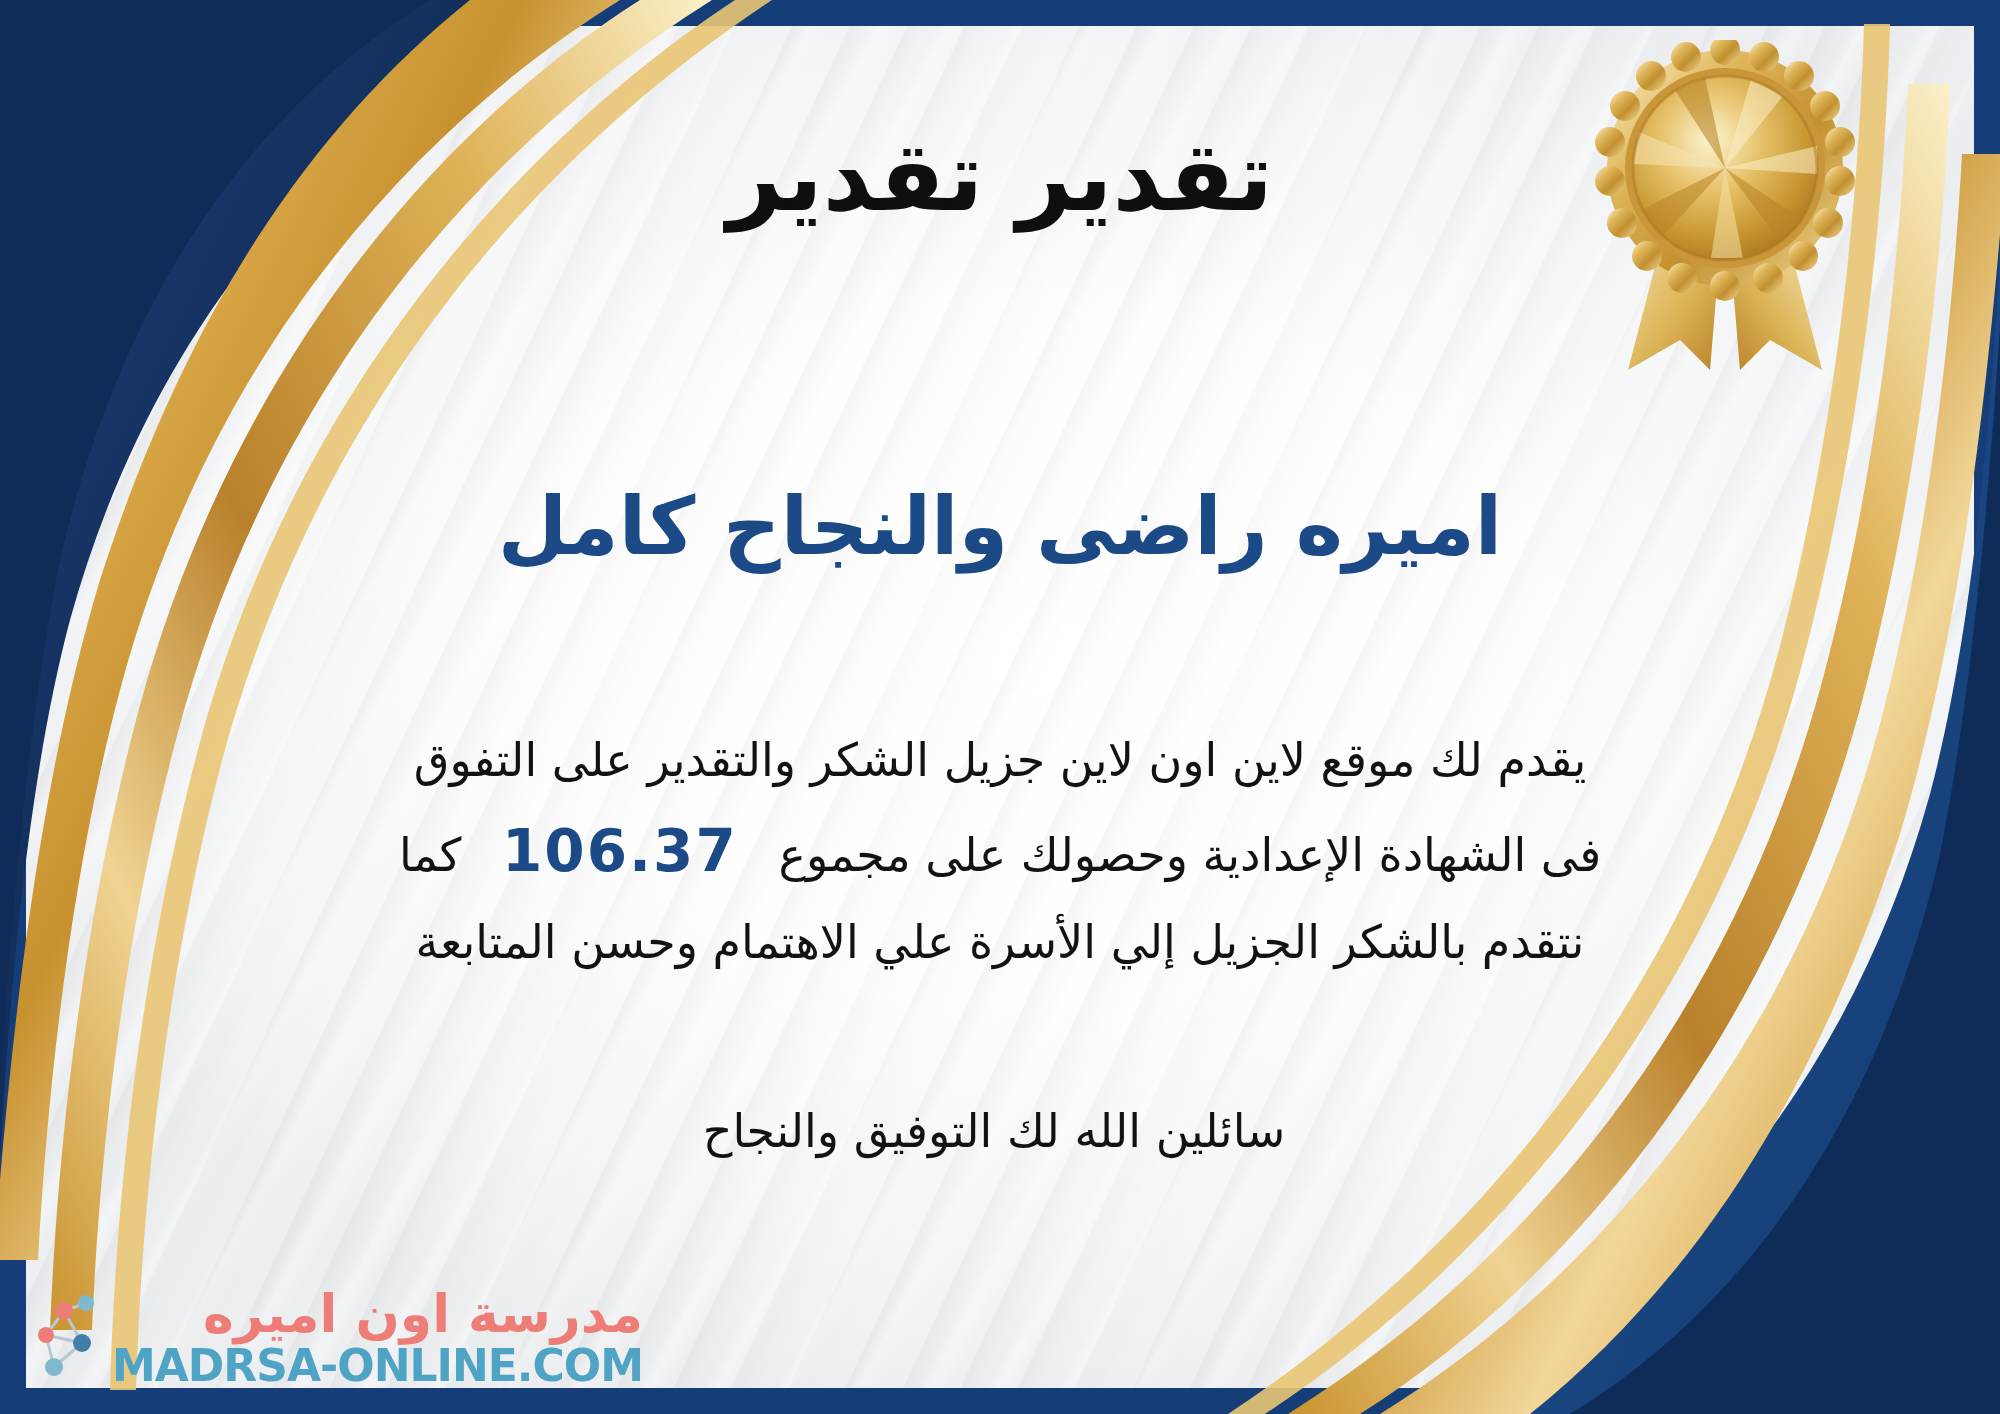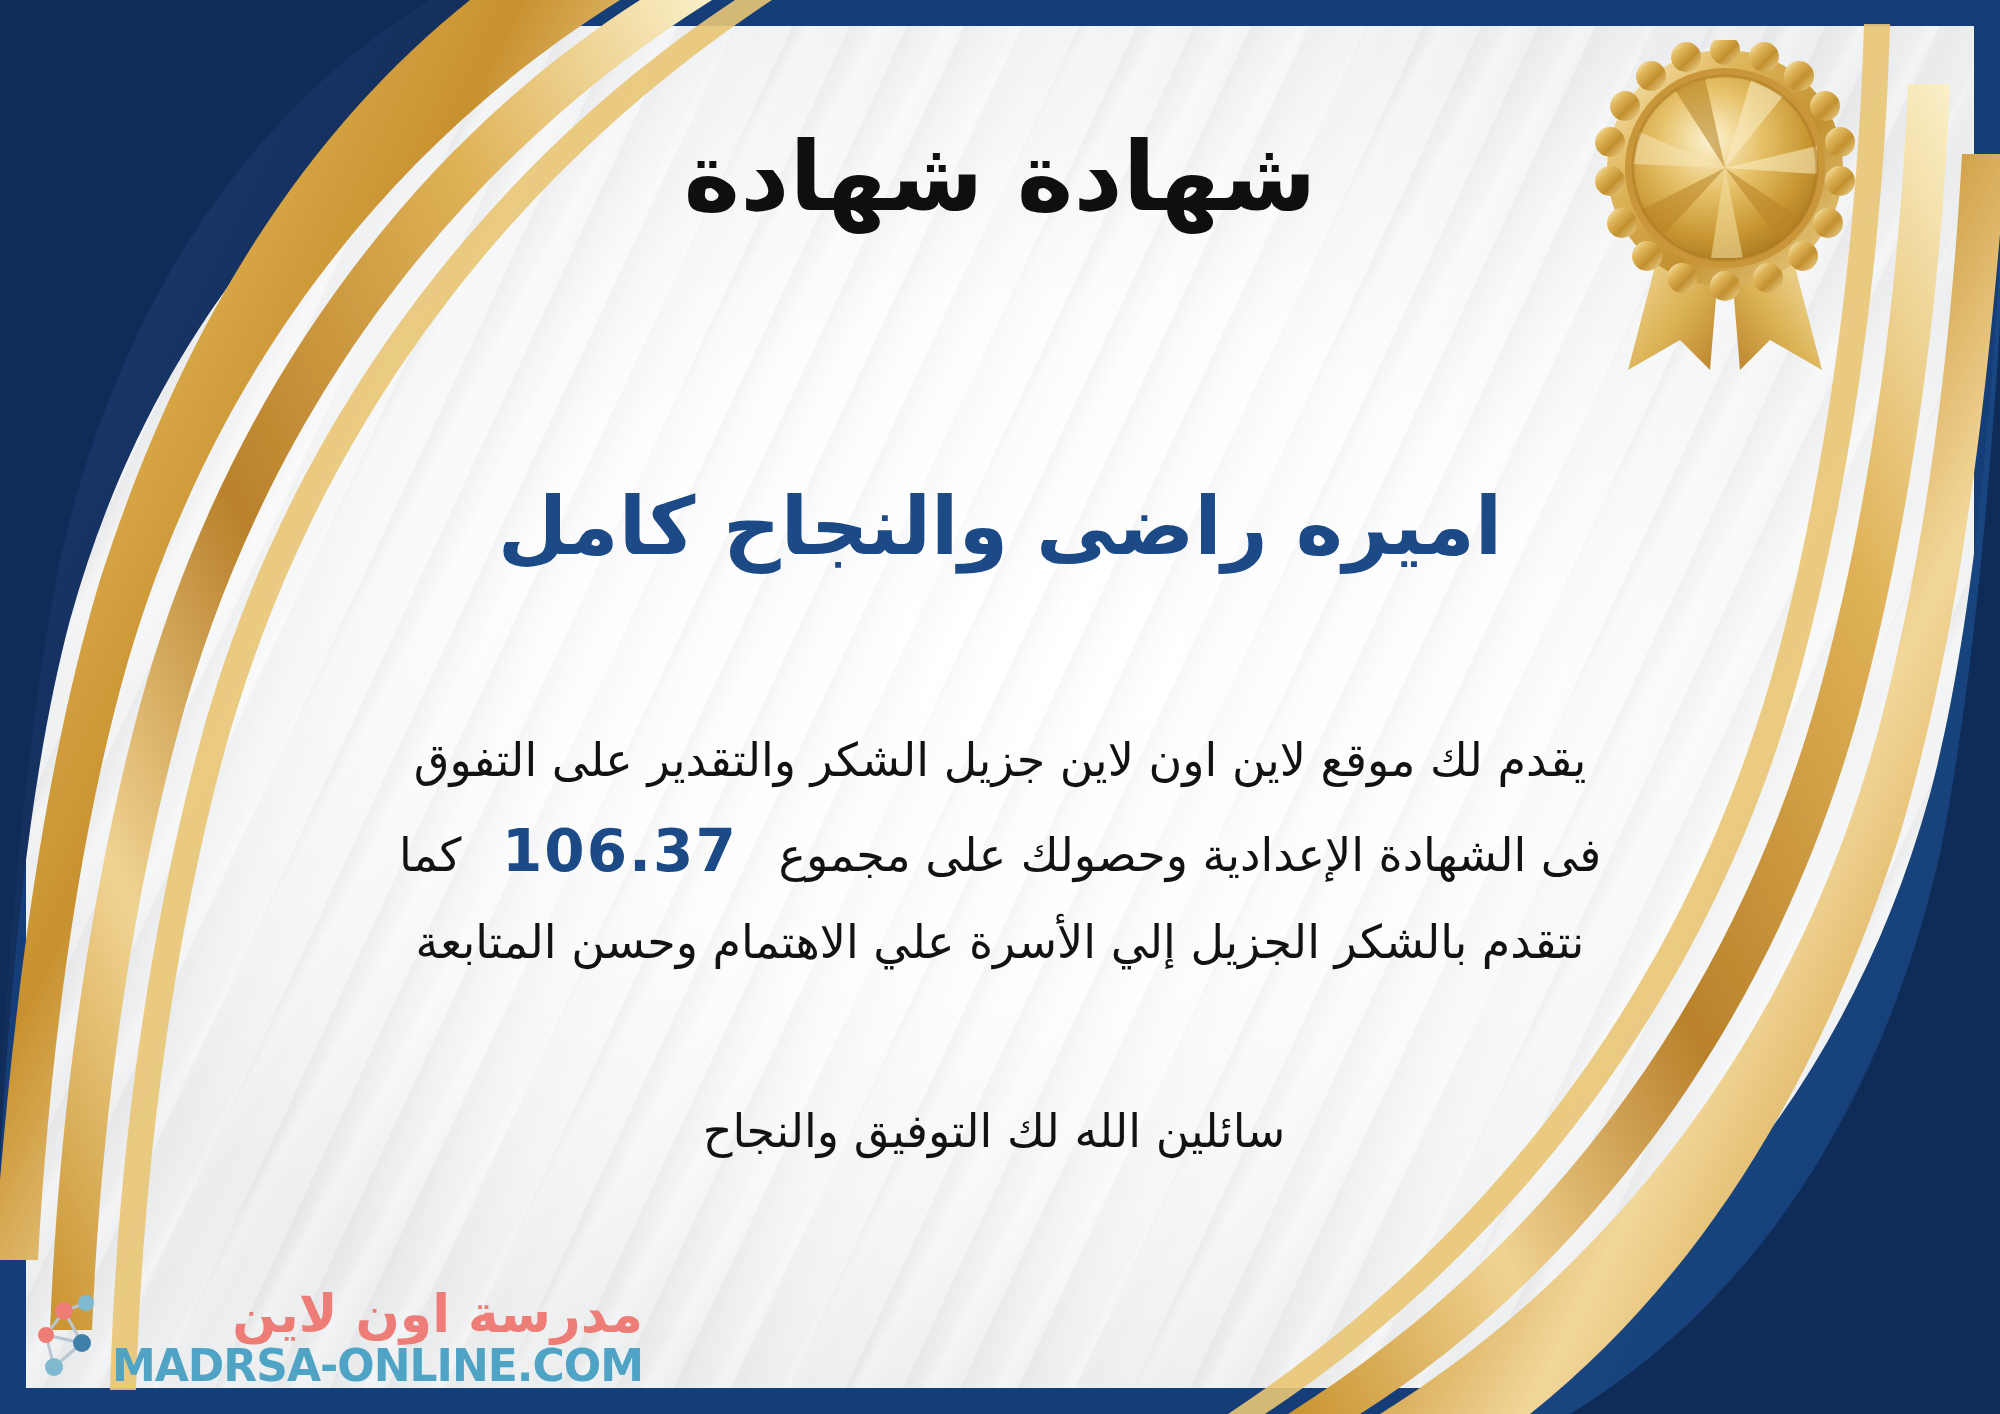--- a/index.html
+++ b/index.html
@@ -309,40 +309,40 @@
           <path d="M0,0 L-50,-78 L-20,-90 Z" fill="#b3801f"></path>
           <path d="M0,0 L26,-88 L58,-72 Z" fill="#fbefc7"></path>
         </g>
         <circle r="92" fill="none" stroke="#a9771f" stroke-width="3" opacity=".5"></circle>
       </g>
     </svg>
   </div>
 
   <div class="content">
 
-    <div class="title">شهادة شهادة</div>
+    <div class="title">تقدير تقدير</div>
 
     <div class="recipient">اميره راضى والنجاح كامل</div>
 
     <div class="body-block">
       <div class="body-line">يقدم لك موقع لاين اون لاين جزيل الشكر  والتقدير على التفوق</div>
       <div class="body-line">
         <span>فى الشهادة الإعدادية وحصولك على مجموع</span>
         <span class="score">106.37</span>
         <span>كما</span>
       </div>
       <div class="body-line">نتقدم  بالشكر الجزيل إلي الأسرة علي الاهتمام وحسن المتابعة</div>
     </div>
 
     <div class="closing">سائلين الله لك التوفيق  والنجاح</div>
   </div>
 
   <div class="brand">
     <div class="brand-text">
-      <div class="brand-ar">مدرسة اون لاين</div>
+      <div class="brand-ar">مدرسة اون اميره</div>
       <div class="brand-en">MADRSA-ONLINE.COM</div>
     </div>
     <div class="brand-mark">
       <svg viewBox="0 0 78 96" xmlns="http://www.w3.org/2000/svg">
         <line x1="40" y1="20" x2="62" y2="12" stroke="#b9c6d2" stroke-width="3"></line>
         <line x1="40" y1="20" x2="22" y2="44" stroke="#b9c6d2" stroke-width="3"></line>
         <line x1="40" y1="20" x2="58" y2="52" stroke="#b9c6d2" stroke-width="3"></line>
         <line x1="22" y1="44" x2="58" y2="52" stroke="#b9c6d2" stroke-width="3"></line>
         <line x1="22" y1="44" x2="30" y2="76" stroke="#b9c6d2" stroke-width="3"></line>
         <line x1="58" y1="52" x2="30" y2="76" stroke="#b9c6d2" stroke-width="3"></line>

